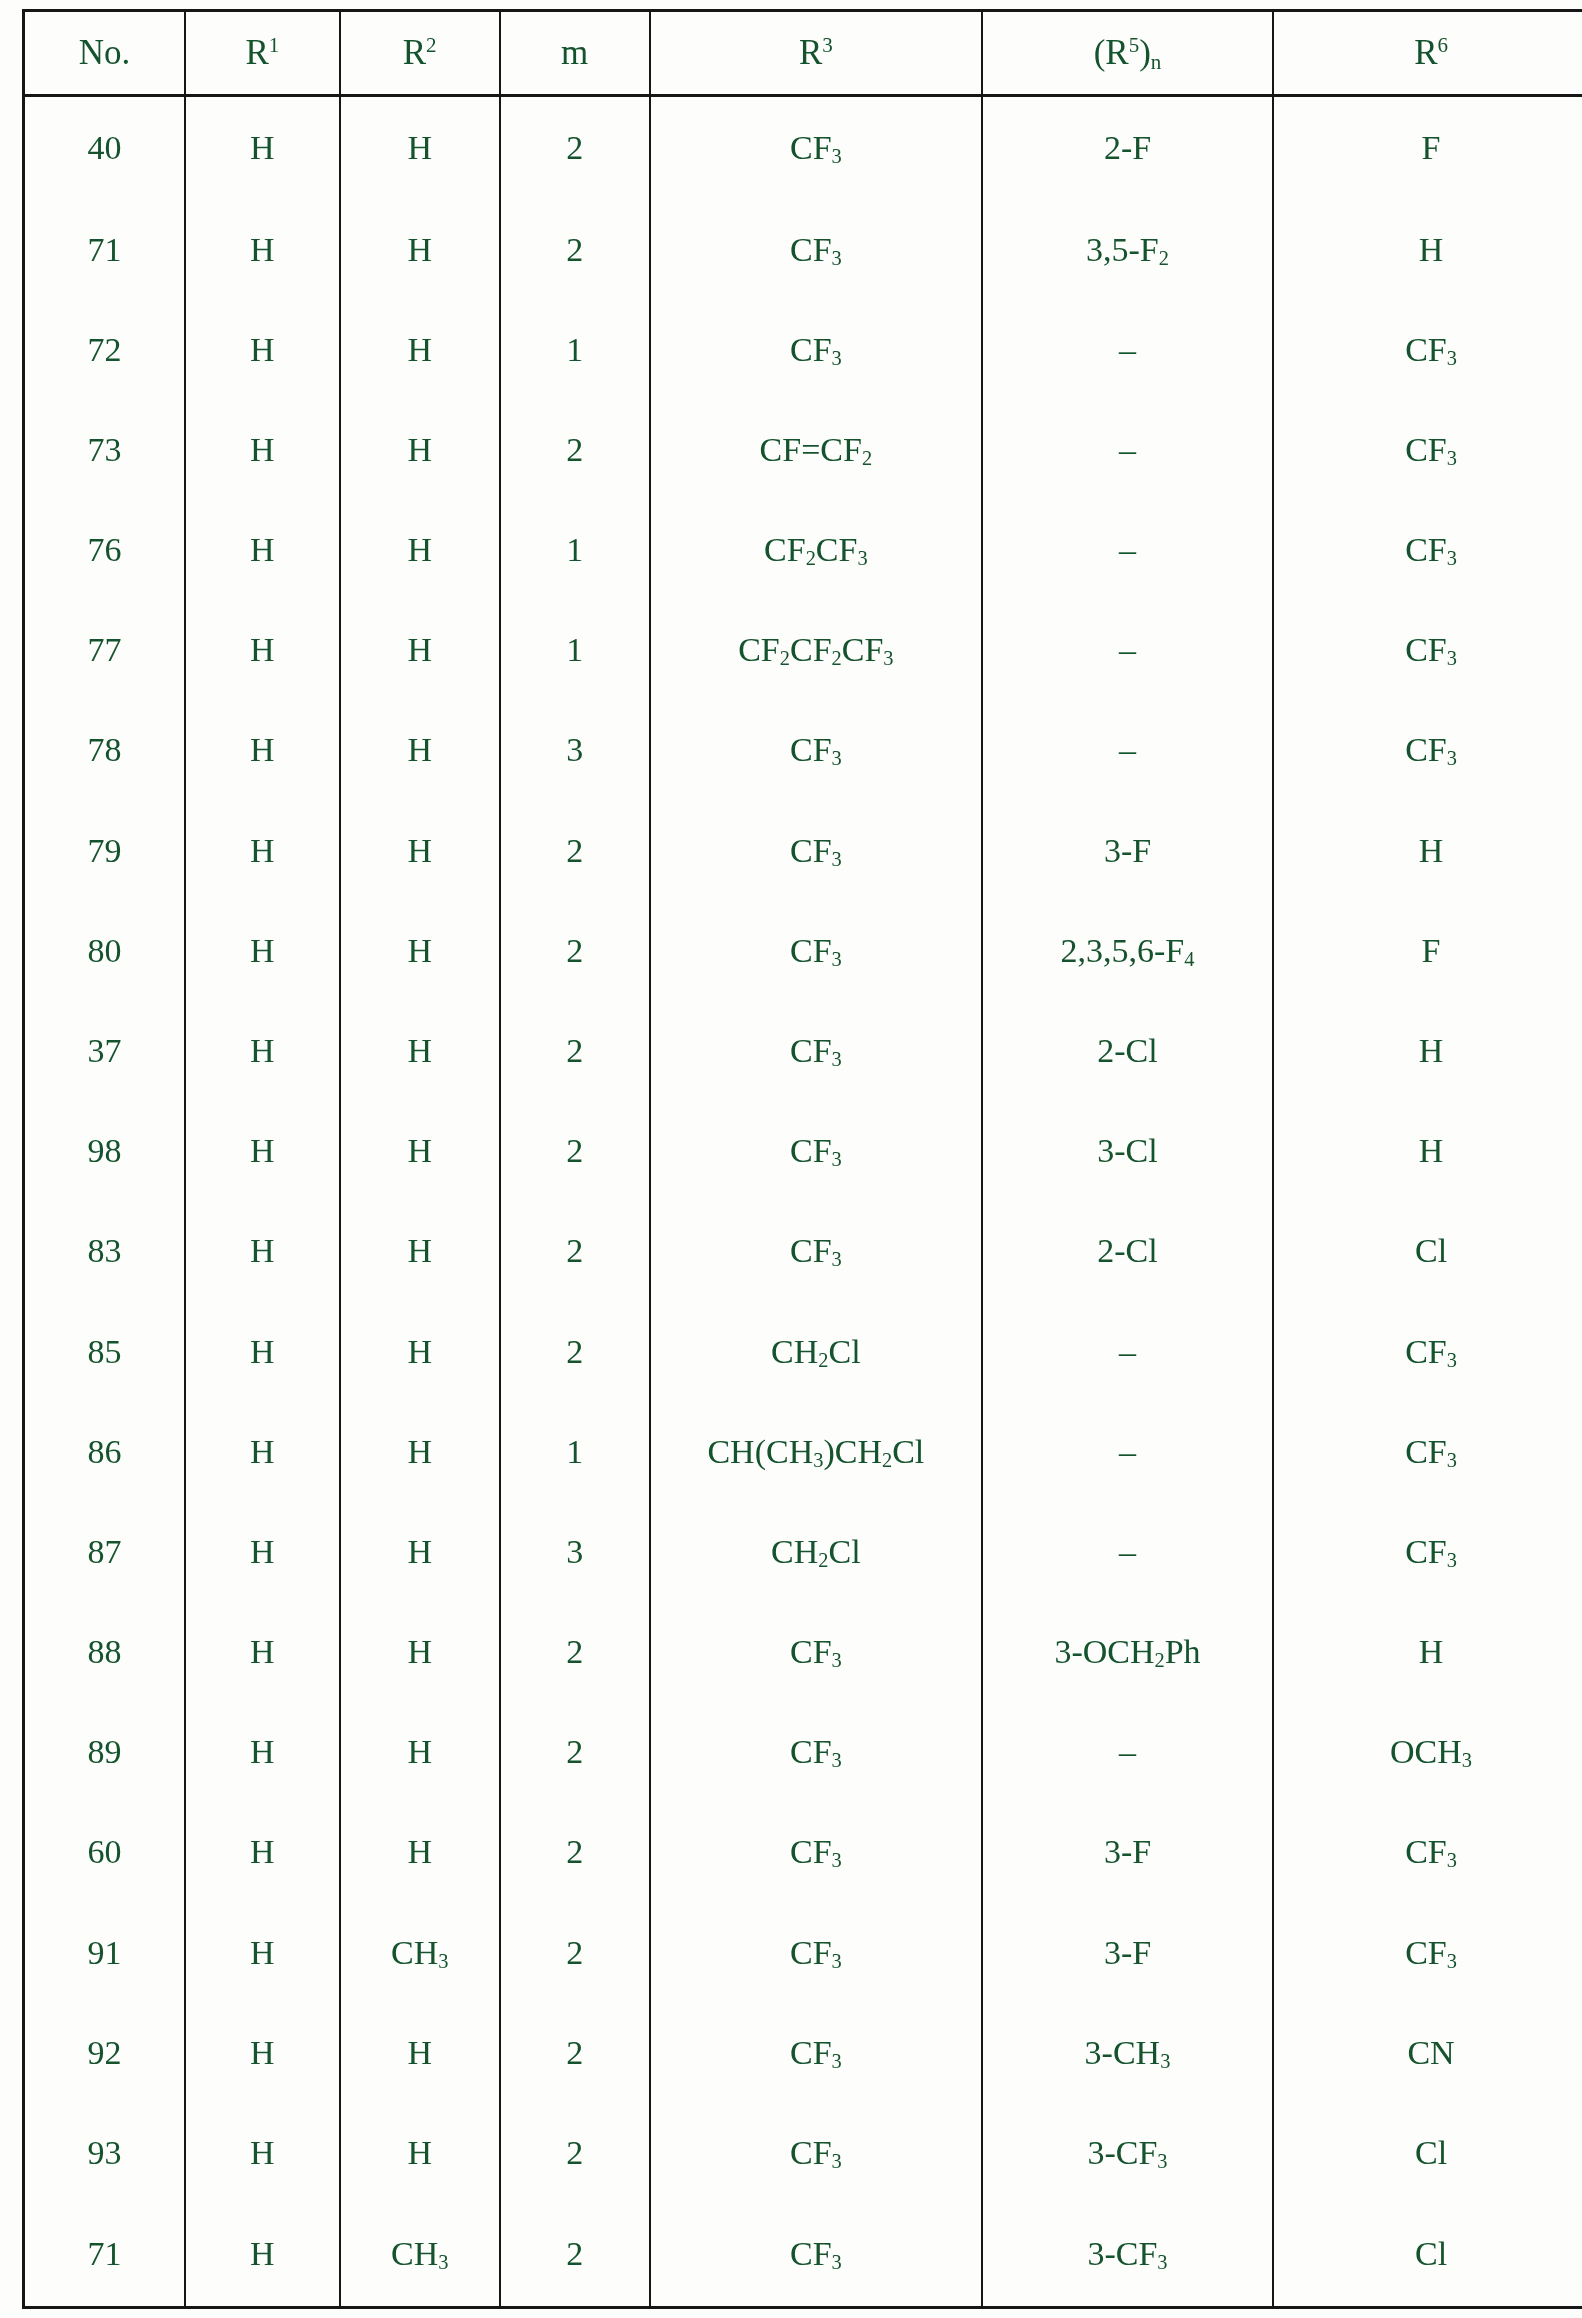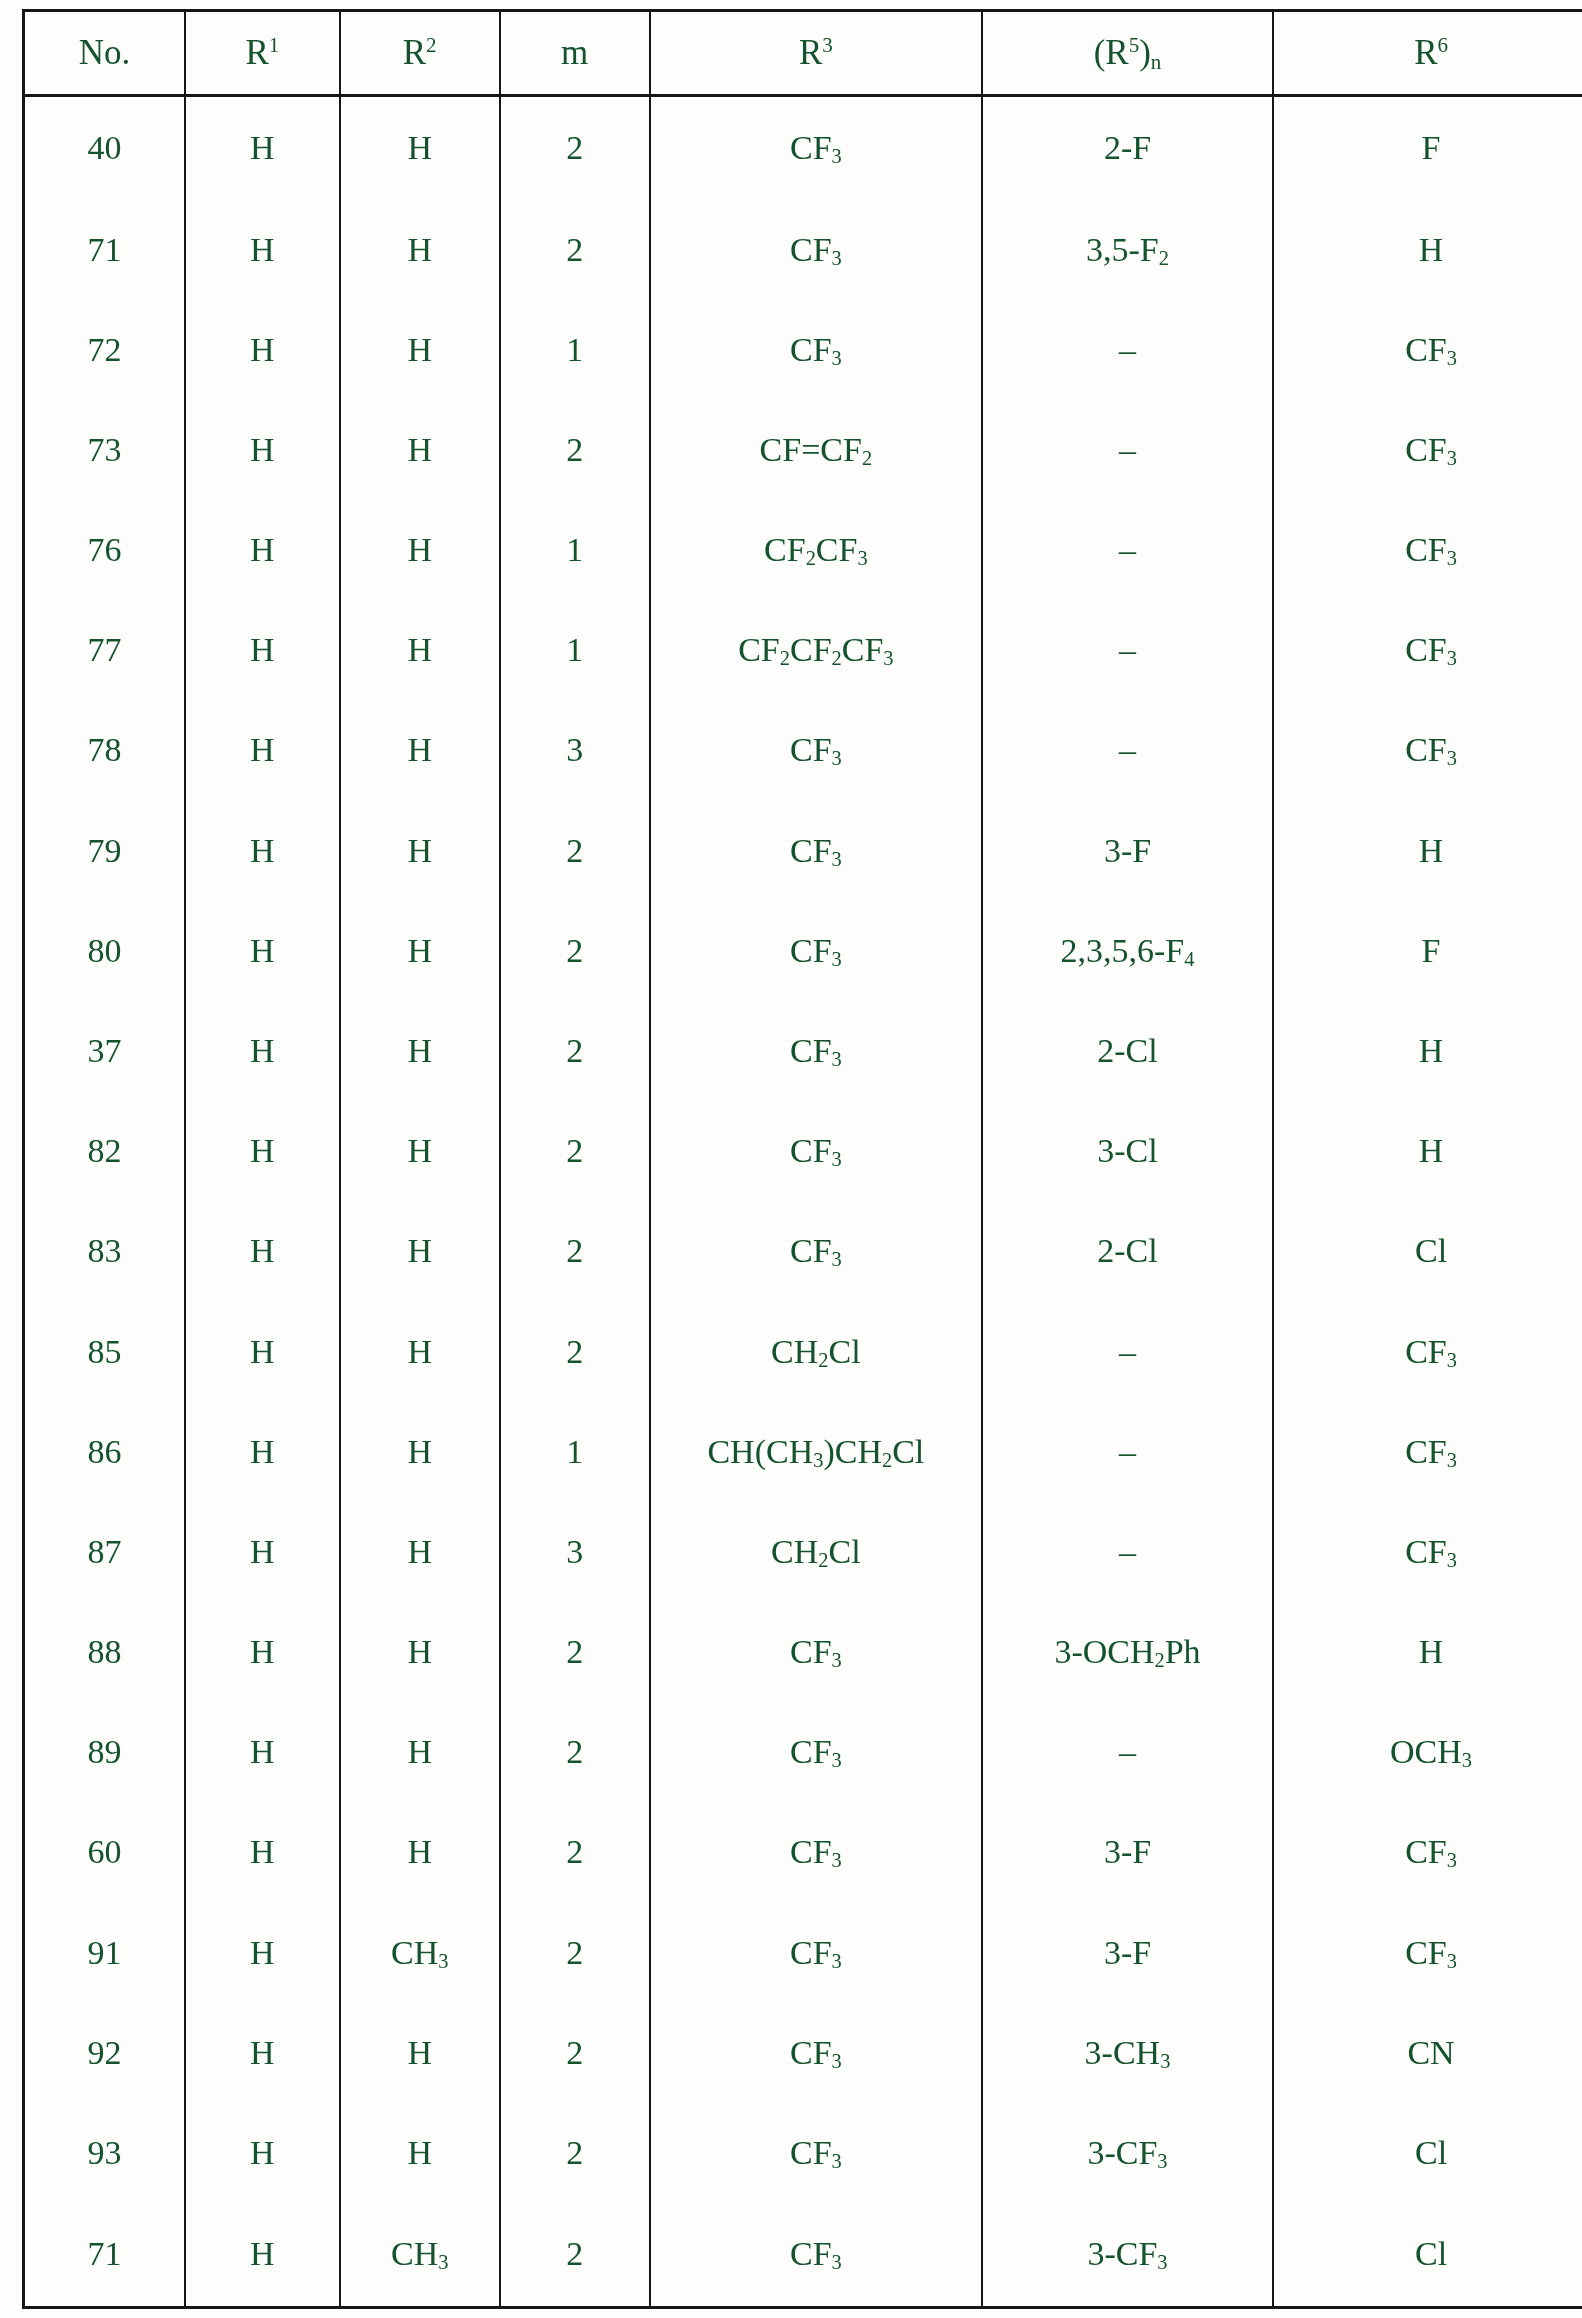--- a/index.html
+++ b/index.html
@@ -172,21 +172,21 @@
         <tr>
           <td>37</td>
           <td>H</td>
           <td>H</td>
           <td>2</td>
           <td>CF<sub>3</sub></td>
           <td>2-Cl</td>
           <td>H</td>
         </tr>
         <tr>
-          <td>82</td>
+          <td>98</td>
           <td>H</td>
           <td>H</td>
           <td>2</td>
           <td>CF<sub>3</sub></td>
           <td>3-Cl</td>
           <td>H</td>
         </tr>
         <tr>
           <td>83</td>
           <td>H</td>

